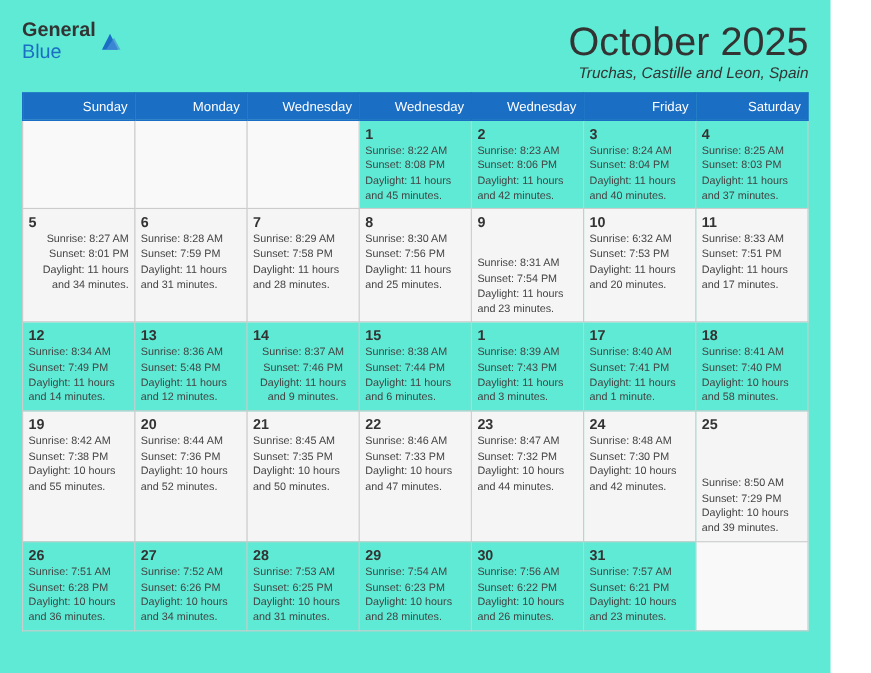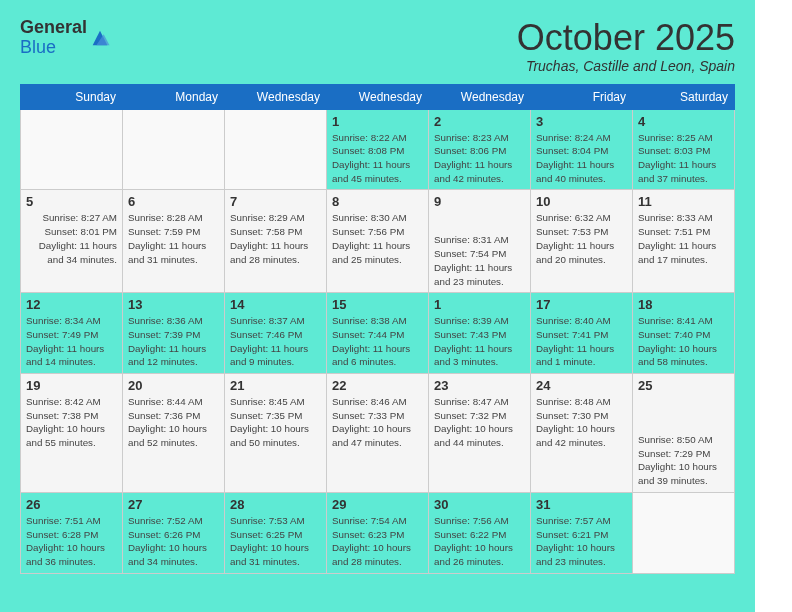--- a/index.html
+++ b/index.html
@@ -223,27 +223,27 @@
           <td>
             <span class="day-number">12</span>
             <div class="day-info" style="white-space: pre-line;">Sunrise: 8:34 AM
 Sunset: 7:49 PM
 Daylight: 11 hours
 and 14 minutes.</div>
           </td>
           <td>
             <span class="day-number">13</span>
             <div class="day-info" style="white-space: pre-line;">Sunrise: 8:36 AM
-Sunset: 7:39 PM
+Sunset: 5:48 PM
 Daylight: 11 hours
 and 12 minutes.</div>
           </td>
           <td>
             <span class="day-number">14</span>
-            <div class="day-info" style="white-space: pre-line;">Sunrise: 8:37 AM
+            <div class="day-info" style="white-space: pre-line; text-align: center;">Sunrise: 8:37 AM
 Sunset: 7:46 PM
 Daylight: 11 hours
 and 9 minutes.</div>
           </td>
           <td>
             <span class="day-number">15</span>
             <div class="day-info" style="white-space: pre-line;">Sunrise: 8:38 AM
 Sunset: 7:44 PM
 Daylight: 11 hours
 and 6 minutes.</div>

